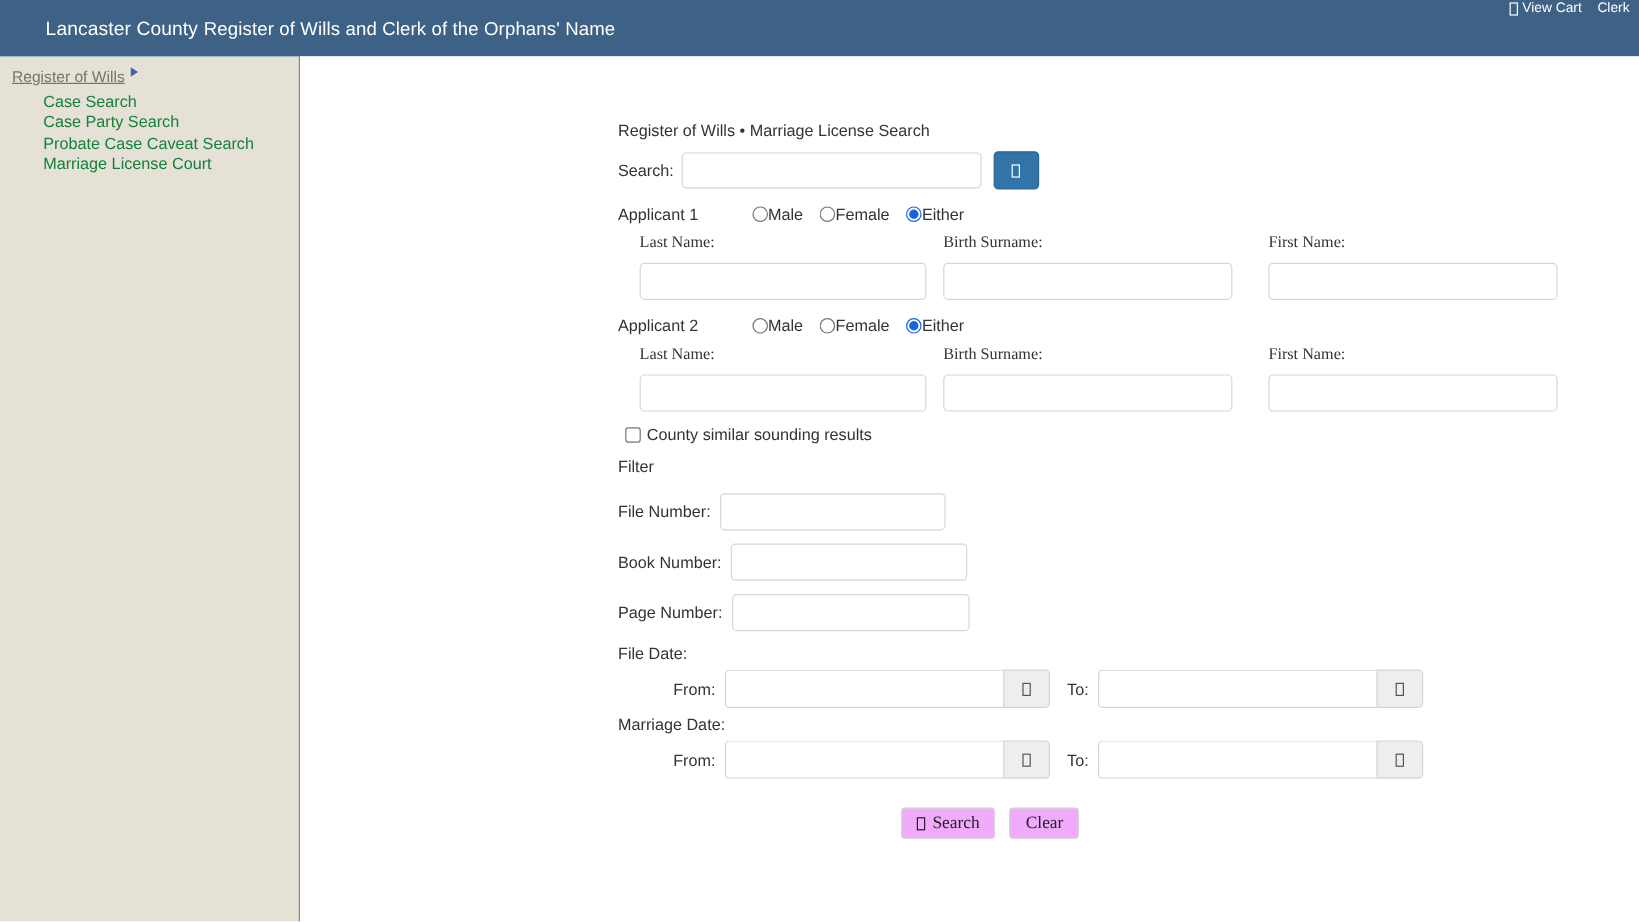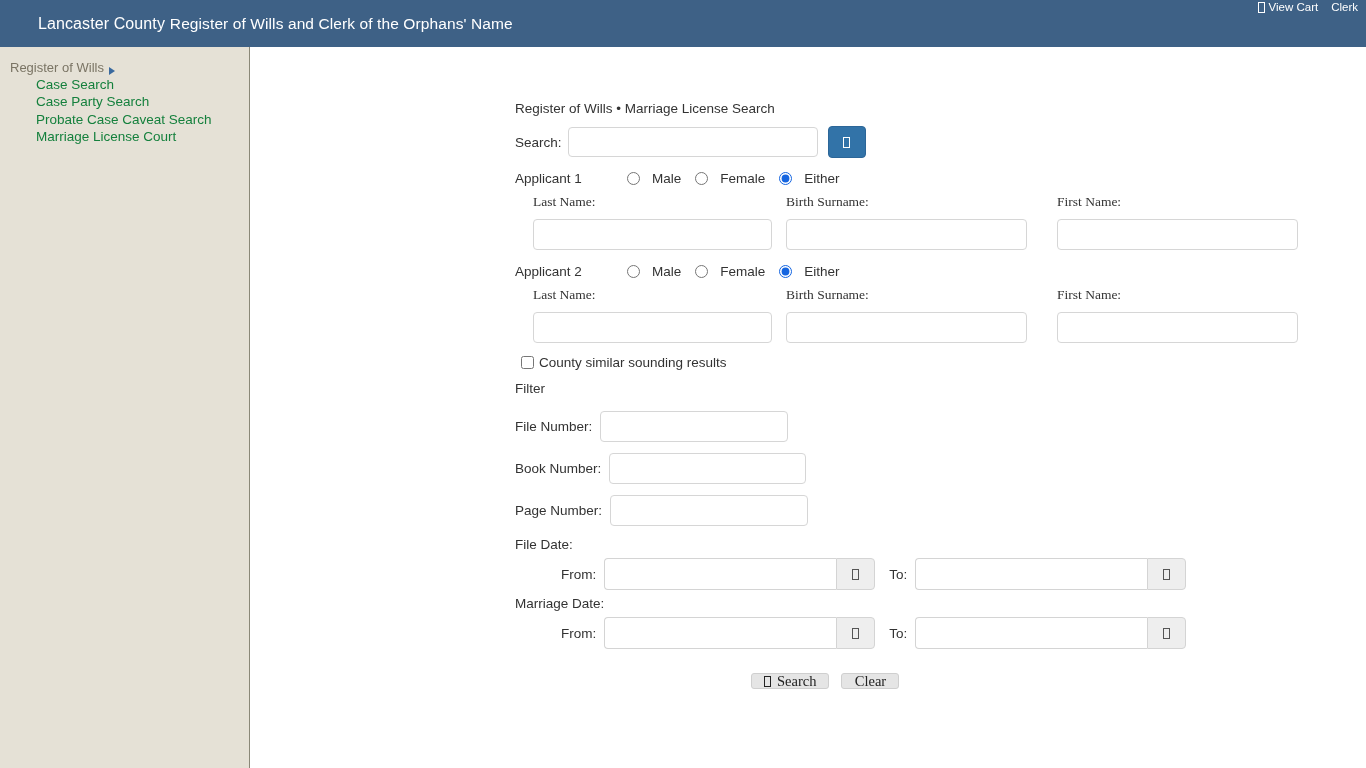--- a/index.html
+++ b/index.html
@@ -65,27 +65,28 @@
   }
   .sidebar {
     width: 250px;
     flex: 0 0 250px;
     background: #e5e1d6;
     border-right: 1px solid #8a8878;
     padding-top: 9px;
   }
   .sidebar-root {
     display: flex;
-    align-items: flex-end;
+    align-items: flex-start;
     gap: 5px;
     padding: 0 0 0 10px;
     height: 19px;
     font-size: 13px;
     color: #7a7464;
     white-space: nowrap;
+    text-decoration: underline;
   }
   .sidebar-root .label { color: #7a7464; }
   .caret {
     width: 0; height: 0;
     border-left: 6px solid #39699e;
     border-top: 4.5px solid transparent;
     border-bottom: 4.5px solid transparent;
     display: inline-block;
   }
   .sidebar-sub { padding-left: 36px; padding-top: 1px; }
@@ -155,21 +156,21 @@
     align-items: center;
     font-size: 13.5px;
     color: #333;
     height: 22px;
   }
   .applicant-name { width: 112px; }
   .radio-group { display: flex; align-items: center; gap: 14px; }
   .radio-opt {
     display: inline-flex;
     align-items: center;
-    gap: 12px;
+    gap: 0;
     cursor: pointer;
     font-size: 13.5px;
     color: #333;
     justify-content: flex-end;
   }
   input[type=radio] {
     margin: 0;
     width: 13px; height: 13px;
     accent-color: #1565e0;
     cursor: pointer;
@@ -289,22 +290,22 @@
   .to-label { margin: 0 8px 0 14px; }
 
   .actions {
     display: flex;
     gap: 12px;
     margin-top: 24px;
     padding-left: 236px;
   }
   .btn {
     min-width: 58px;
-    height: 16px;
-    background: #e5e5e5;
+    height: 26px;
+    background: #f0abfc;
     border: 1px solid #cfcfcf;
     border-radius: 3px;
     font-family: "Liberation Serif", serif;
     font-size: 14.5px;
     color: #222;
     cursor: pointer;
     display: inline-flex;
     align-items: center;
     justify-content: center;
     gap: 6px;

